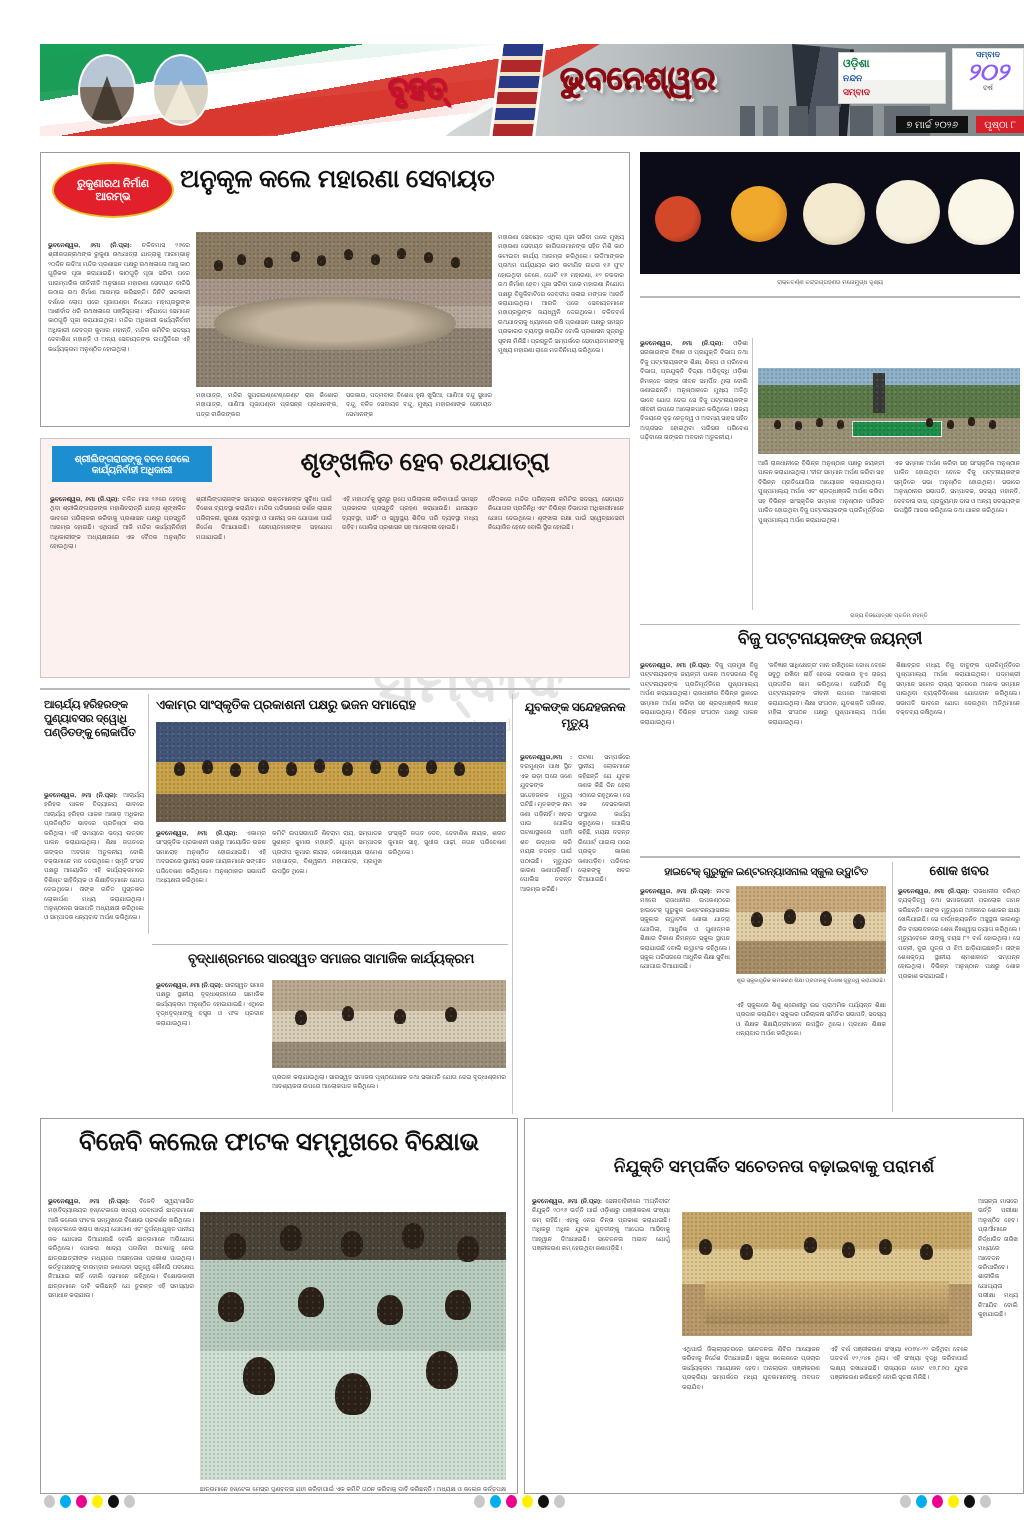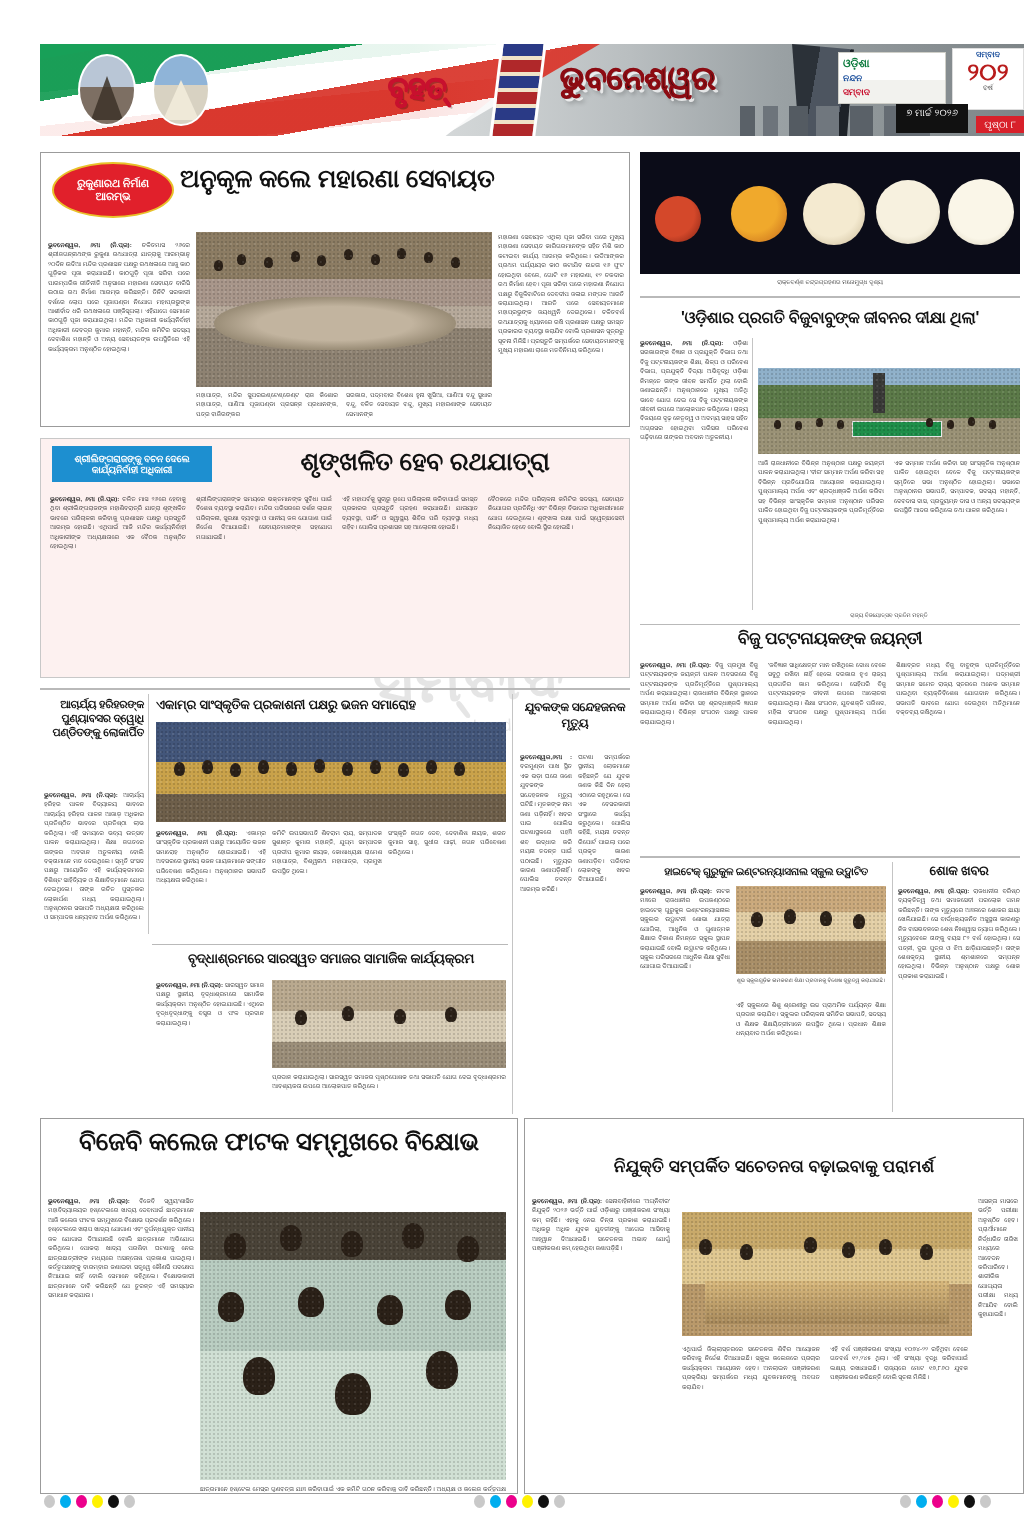--- a/index.html
+++ b/index.html
@@ -76,24 +76,24 @@
     border:1px solid #cfcfc8;
   }
   .mh-logo .l1{ position:absolute; left:4px; top:4px; font-size:11px; font-weight:bold; color:#0a7a3c; }
   .mh-logo .l2{ position:absolute; left:4px; top:20px; font-size:9px; font-weight:bold; color:#1b4f9c; }
   .mh-logo .l3{ position:absolute; left:4px; top:34px; font-size:9px; color:#c8102e; font-weight:bold;}
   .mh-anniv {
     position:absolute; right:0px; top:4px; width:72px; height:62px; text-align:center;
     background:#fff; border:1px solid #ddd;
   }
   .mh-anniv .top { font-size:8px; color:#1b4f9c; font-weight:bold; margin-top:1px;}
-  .mh-anniv .num { font-size:24px; color:#b91c1c; font-weight:bold; line-height:24px; }
+  .mh-anniv .num { font-size:24px; color:#8b5cf6; font-weight:bold; line-height:24px;font-style:italic; }
   .mh-anniv .bot { font-size:7px; color:#444; }
   .mh-date {
-    position:absolute; right:56px; bottom:3px; height:29px; line-height:17px;
+    position:absolute; right:56px; bottom:3px; height:17px; line-height:17px;
     background:#111; color:#fff; font-size:10px; padding:0 10px; white-space:nowrap;
   }
   .mh-page {
     position:absolute; right:0px; bottom:3px; height:17px; line-height:17px;
     background:#d8202a; color:#fff; font-size:10px; padding:0 8px; white-space:nowrap;
   }
 
   
   .rule { background:#b9b9b9; position:absolute; }
   .vrule { width:1px; background:#c4c4c4; position:absolute; }
@@ -237,21 +237,20 @@
   <div class="photo ph-eclipse" style="left:640px;top:152px;width:380px;height:122px;">
     <div class="moon" style="left:4%;top:36%;width:46px;height:46px;background:radial-gradient(circle at 38% 40%,#d4482a 0 55%,#7d2114 100%);"></div>
     <div class="moon" style="left:24%;top:28%;width:56px;height:56px;background:radial-gradient(circle at 40% 40%,#f0a92c 0 50%,#c2651a 100%);"></div>
     <div class="moon" style="left:43%;top:25%;width:62px;height:62px;background:radial-gradient(circle at 45% 42%,#f4ead0 0 55%,#c6b592 100%);"></div>
     <div class="moon" style="left:62%;top:23%;width:64px;height:64px;background:radial-gradient(circle at 48% 42%,#f7f1df 0 60%,#cdc3a8 100%);"></div>
     <div class="moon" style="left:81%;top:22%;width:66px;height:66px;background:radial-gradient(circle at 50% 44%,#faf6e8 0 62%,#d4cbb2 100%);"></div>
   </div>
   <div class="cap" style="position:absolute;left:640px;top:278px;width:380px;">ରାକ୍ତବର୍ଣ୍ଣ ଚନ୍ଦ୍ରଗ୍ରହଣର ମନୋମୁଗ୍ଧ ଦୃଶ୍ୟ</div>
   <div class="rule" style="left:640px;top:296px;width:380px;height:2px;"></div>
 
-  <div class="hl" style="position:absolute;left:640px;top:310px;width:380px;font-size:16px;text-align:center;">'ଓଡ଼ିଶାର ପ୍ରଗତି ବିଜୁବାବୁଙ୍କ ଜୀବନର ଦୀକ୍ଷା ଥିଲା'</div>
 
   <div class="body" style="position:absolute;left:640px;top:338px;width:108px;height:272px;overflow:hidden;">
     <b>ଭୁବନେଶ୍ୱର, ୬ମା (ନି.ପ୍ର):</b>
     <span>ଓଡ଼ିଶା ସରକାରଙ୍କ ବିଜ୍ଞାନ ଓ ପ୍ରଯୁକ୍ତି ବିଭାଗ ତଥା ବିଜୁ ପଟ୍ଟନାୟକଙ୍କ ଶିକ୍ଷା, ଶିଳ୍ପ ଓ ପରିବେଶ ବିଭାଗ, ପ୍ରଯୁକ୍ତି ବିଦ୍ୟା ଅଭିବୃଦ୍ଧି ଓଡ଼ିଶା ନିମନ୍ତେ ତାଙ୍କ ଜୀବନ ସମର୍ପିତ ଥିଲା ବୋଲି ଜଣାଇଛନ୍ତି। ଅନୁଷ୍ଠାନରେ ମୁଖ୍ୟ ଅତିଥି ଭାବେ ଯୋଗ ଦେଇ ସେ ବିଜୁ ପଟ୍ଟନାୟକଙ୍କ ଜୀବନୀ ଉପରେ ଆଲୋକପାତ କରିଥିଲେ। ରାଜ୍ୟ ବିଜୟରେ ଦୃଢ଼ ନେତୃତ୍ୱ ଓ ଅଦମ୍ୟ ସାହସ ସହିତ ଅଗ୍ରସର ହୋଇଥିବା ପରିସର ପରିବେଶ ଗଢ଼ିବାରେ ତାଙ୍କର ଅବଦାନ ଅତୁଳନୀୟ।</span>
   </div>
   <div class="vrule" style="left:752px;top:338px;height:272px;"></div>
 
   <div class="photo ph-statue" style="left:758px;top:368px;width:262px;height:86px;">
     <div style="position:absolute;left:44%;top:6%;width:12px;height:40px;background:#3a3a38;"></div>
     <div style="position:absolute;left:36%;top:62%;width:90px;height:16px;background:#1f8f4a;border:1px solid #e8e8e8;"></div>
@@ -315,21 +314,21 @@
   <div class="body" style="position:absolute;left:50px;top:494px;width:136px;height:174px;overflow:hidden;">
     <b>ଭୁବନେଶ୍ୱର, ୬ମା (ନି.ପ୍ର):</b>
     <span>ଚଳିତ ମାସ ୨୬ରେ ହେବାକୁ ଥିବା ଶ୍ରୀଲିଙ୍ଗରାଜଙ୍କ ମହାଶିବରାତ୍ରି ଯାତ୍ରା ଶୃଙ୍ଖଳିତ ଭାବରେ ପରିଚାଳନା କରିବାକୁ ପ୍ରଶାସନ ପକ୍ଷରୁ ପ୍ରସ୍ତୁତି ଆରମ୍ଭ ହୋଇଛି। ଏଥିପାଇଁ ଆଜି ମନ୍ଦିର କାର୍ଯ୍ୟନିର୍ବାହୀ ଅଧିକାରୀଙ୍କ ଅଧ୍ୟକ୍ଷତାରେ ଏକ ବୈଠକ ଅନୁଷ୍ଠିତ ହୋଇଥିଲା।</span>
   </div>
   <div class="body" style="position:absolute;left:196px;top:494px;width:136px;height:174px;overflow:hidden;">ଶ୍ରୀଲିଙ୍ଗରାଜଙ୍କ ସମୟରେ ଭକ୍ତମାନଙ୍କ ସୁବିଧା ପାଇଁ ବିଶେଷ ବ୍ୟବସ୍ଥା କରାଯିବ। ମନ୍ଦିର ପରିସରରେ ଦର୍ଶନ ଲାଇନ୍ ପରିଚାଳନା, ସୁରକ୍ଷା ବ୍ୟବସ୍ଥା ଓ ପାନୀୟ ଜଳ ଯୋଗାଣ ପାଇଁ ନିର୍ଦ୍ଦେଶ ଦିଆଯାଇଛି। ସେବାୟତମାନଙ୍କ ସହଯୋଗ ମଗାଯାଇଛି।</div>
   <div class="body" style="position:absolute;left:342px;top:494px;width:136px;height:174px;overflow:hidden;">ଏହି ମହାପର୍ବକୁ ସୁଚାରୁ ରୂପେ ପରିଚାଳନା କରିବାପାଇଁ ସମସ୍ତ ପ୍ରକାରର ପ୍ରସ୍ତୁତି ଗ୍ରହଣ କରାଯାଉଛି। ଯାତାୟାତ ବ୍ୟବସ୍ଥା, ପାର୍କିଂ ଓ ସ୍ୱାସ୍ଥ୍ୟ ଶିବିର ପରି ବ୍ୟବସ୍ଥା ମଧ୍ୟ ରହିବ। ପୋଲିସ ପ୍ରଶାସନ ସହ ଆଲୋଚନା ହୋଇଛି।</div>
   <div class="body" style="position:absolute;left:488px;top:494px;width:136px;height:174px;overflow:hidden;">ବୈଠକରେ ମନ୍ଦିର ପରିଚାଳନା କମିଟିର ସଦସ୍ୟ, ସେବାୟତ ନିଯୋଗର ପ୍ରତିନିଧି ଏବଂ ବିଭିନ୍ନ ବିଭାଗର ଅଧିକାରୀମାନେ ଯୋଗ ଦେଇଥିଲେ। ଶୃଙ୍ଖଳା ରକ୍ଷା ପାଇଁ ସ୍ୱେଚ୍ଛାସେବୀ ନିୟୋଜିତ ହେବେ ବୋଲି ସ୍ଥିର ହୋଇଛି।</div>
 
   <div class="rule" style="left:40px;top:688px;width:590px;height:2px;"></div>
 
-  <div class="hl" style="position:absolute;left:44px;top:698px;width:100px;font-size:11px;text-align:right;line-height:1.25;">ଆଚାର୍ଯ୍ୟ ହରିହରଙ୍କ ପୁଣ୍ୟାବସର ଦ୍ୱୋଧି ପଣ୍ଡିତଙ୍କୁ ଲୋକାର୍ପିତ</div>
+  <div class="hl" style="position:absolute;left:44px;top:698px;width:100px;font-size:11px;text-align:left;line-height:1.25;">ଆଚାର୍ଯ୍ୟ ହରିହରଙ୍କ ପୁଣ୍ୟାବସର ଦ୍ୱୋଧି ପଣ୍ଡିତଙ୍କୁ ଲୋକାର୍ପିତ</div>
   <div class="vrule" style="left:148px;top:694px;height:240px;"></div>
 
   <div class="hl" style="position:absolute;left:156px;top:698px;width:346px;font-size:13px;">ଏକାମ୍ର ସାଂସ୍କୃତିକ ପ୍ରକାଶନୀ ପକ୍ଷରୁ ଭଜନ ସମାରୋହ</div>
 
   <div class="hl" style="position:absolute;left:520px;top:700px;width:110px;font-size:12px;text-align:center;line-height:1.3;">ଯୁବକଙ୍କ ସନ୍ଦେହଜନକ ମୃତ୍ୟୁ</div>
   <div class="vrule" style="left:512px;top:694px;height:420px;"></div>
 
   <div class="body" style="position:absolute;left:44px;top:790px;width:100px;height:320px;overflow:hidden;">
     <b>ଭୁବନେଶ୍ୱର, ୬ମା (ନି.ପ୍ର):</b>
     <span>ଆଚାର୍ଯ୍ୟ ହରିହର ପାଳନ ବିଦ୍ୟାଳୟ ଭାବରେ ଆଚାର୍ଯ୍ୟ ହରିହର ପାଳନ ଆଜାଡ଼ ଅଧିକାର ପ୍ରତିଷ୍ଠିତ ଭାବରେ ପ୍ରତିଷ୍ଠା ଲାଭ କରିଥିଲା। ଏହି ସମୟରେ ଭବ୍ୟ ଉତ୍ସବ ପାଳନ କରାଯାଇଥିଲା। ଶିକ୍ଷା ଜଗତରେ ତାଙ୍କର ଅବଦାନ ଅତୁଳନୀୟ ବୋଲି ବକ୍ତାମାନେ ମତ ଦେଇଥିଲେ। ସ୍ମୃତି ସଂସଦ ପକ୍ଷରୁ ଆୟୋଜିତ ଏହି କାର୍ଯ୍ୟକ୍ରମରେ ବିଶିଷ୍ଟ ସାହିତ୍ୟିକ ଓ ଶିକ୍ଷାବିତ୍‌ମାନେ ଯୋଗ ଦେଇଥିଲେ। ତାଙ୍କ ରଚିତ ପୁସ୍ତକର ଲୋକାର୍ପଣ ମଧ୍ୟ କରାଯାଇଥିଲା। ଅନୁଷ୍ଠାନର ସଭାପତି ଅଧ୍ୟକ୍ଷତା କରିଥିଲେ ଓ ସମ୍ପାଦକ ଧନ୍ୟବାଦ ଅର୍ପଣ କରିଥିଲେ।</span>

